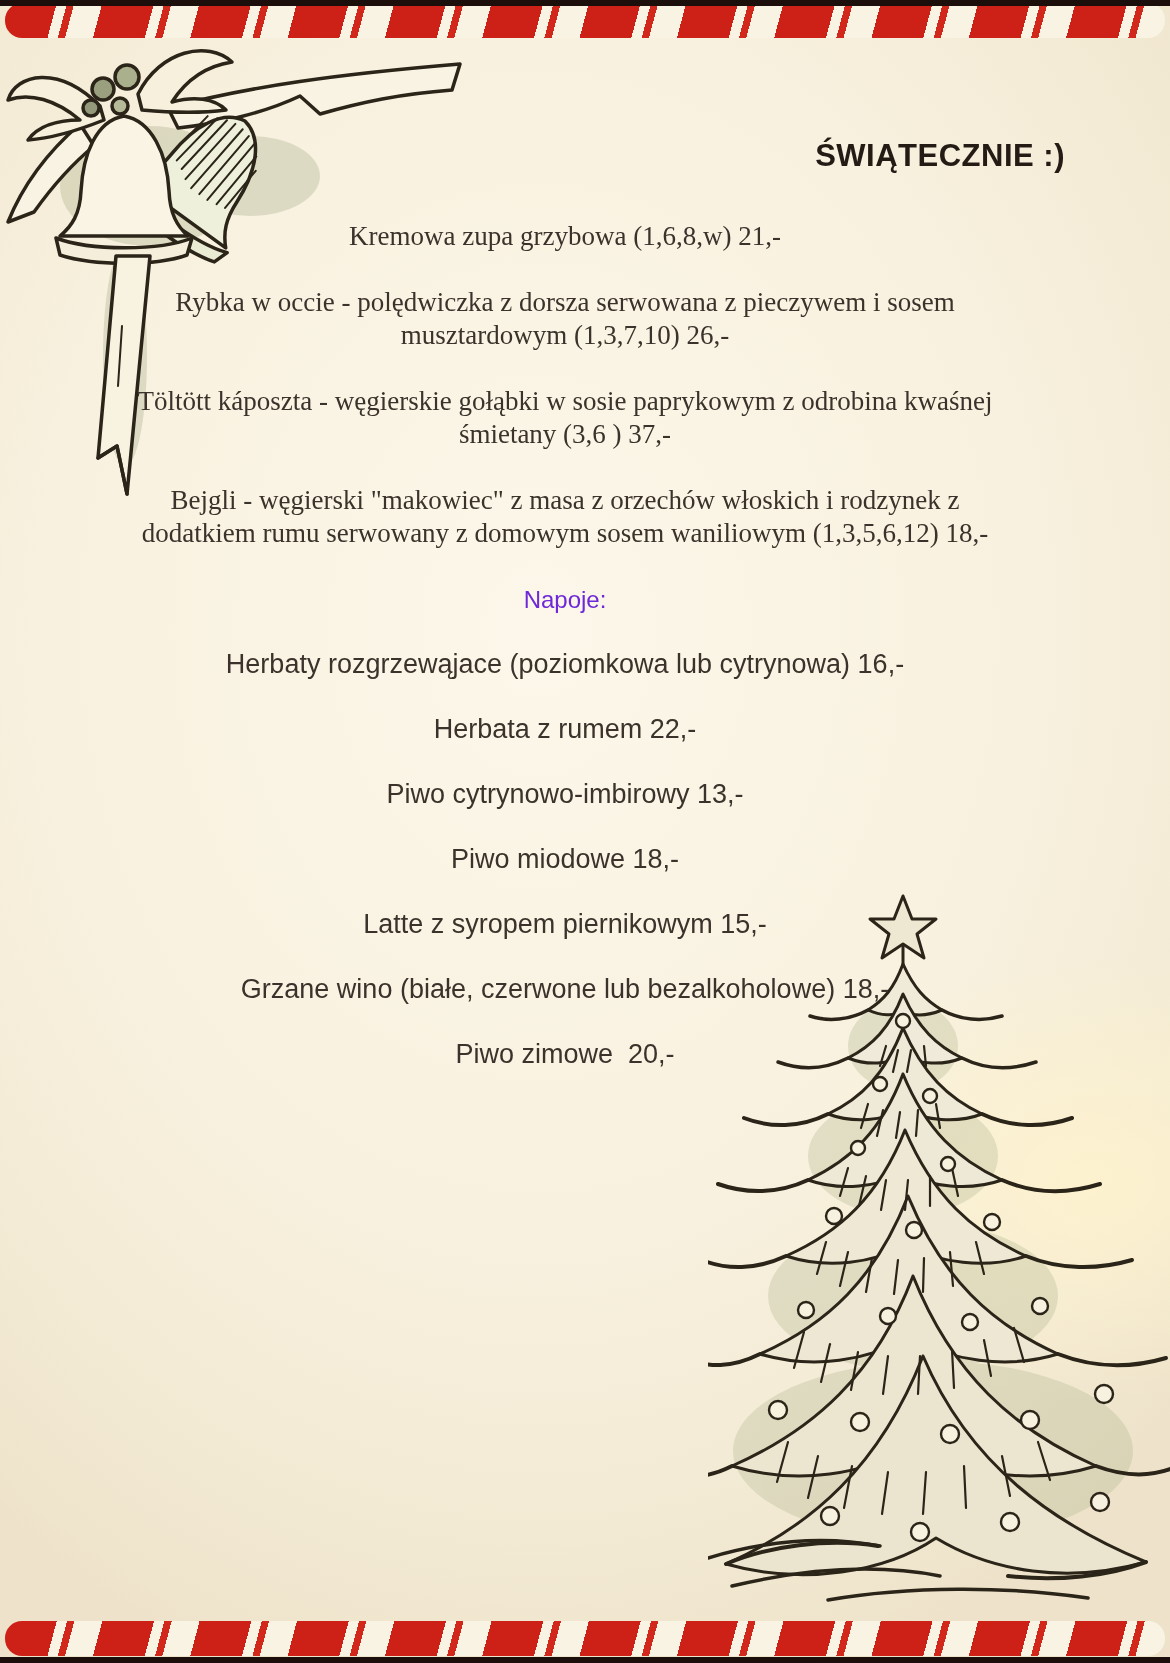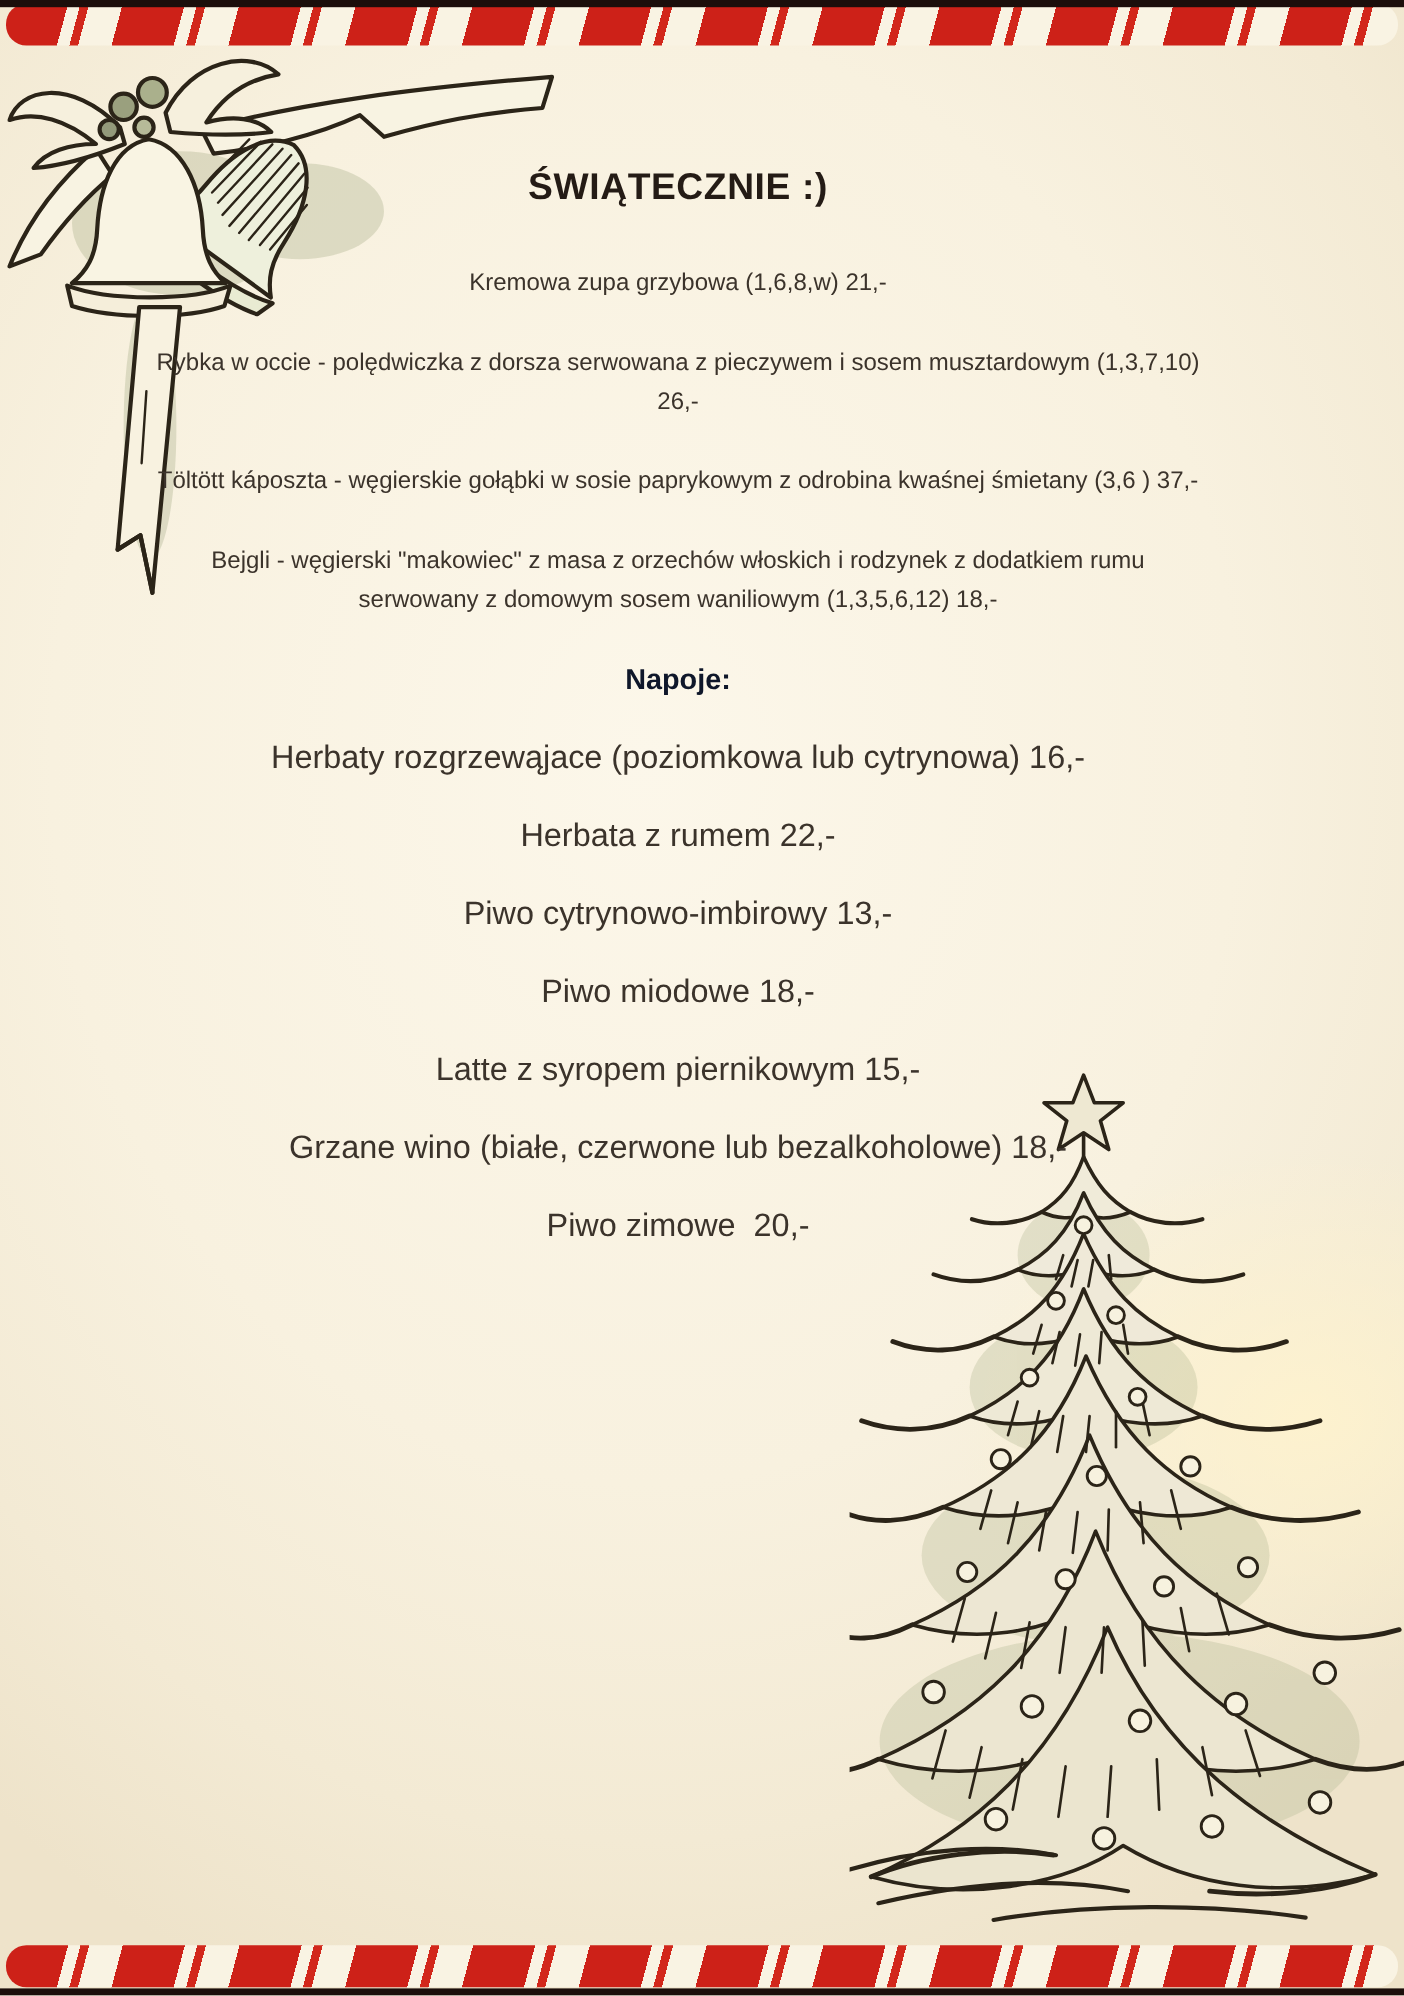--- a/index.html
+++ b/index.html
@@ -42,32 +42,34 @@
     text-align: center;
     color: #3b332b;
     z-index: 3;
   }
   .page-title {
     font-size: 31px;
     font-weight: bold;
     color: #241b15;
     letter-spacing: 0.5px;
     margin: 0 0 46px 0;
+    text-align: right;
   }
   .item {
-    font-size: 20px;
+    font-size: 27px;
     line-height: 33px;
     margin: 2px auto 33px auto;
     max-width: 880px;
     white-space: pre-wrap;
+    font-family: Liberation Serif, serif;
   }
   .drinks-heading {
     font-size: 24px;
-    font-weight: bold;
-    color: #0f172a;
+    font-weight: normal;
+    color: #6d28d9;
     line-height: 34px;
     margin: 14px 0 31px 0;
   }
   .drink {
     font-size: 27px;
     line-height: 33px;
     margin: 0 auto 32px auto;
     max-width: 880px;
     white-space: pre-wrap;
   }

